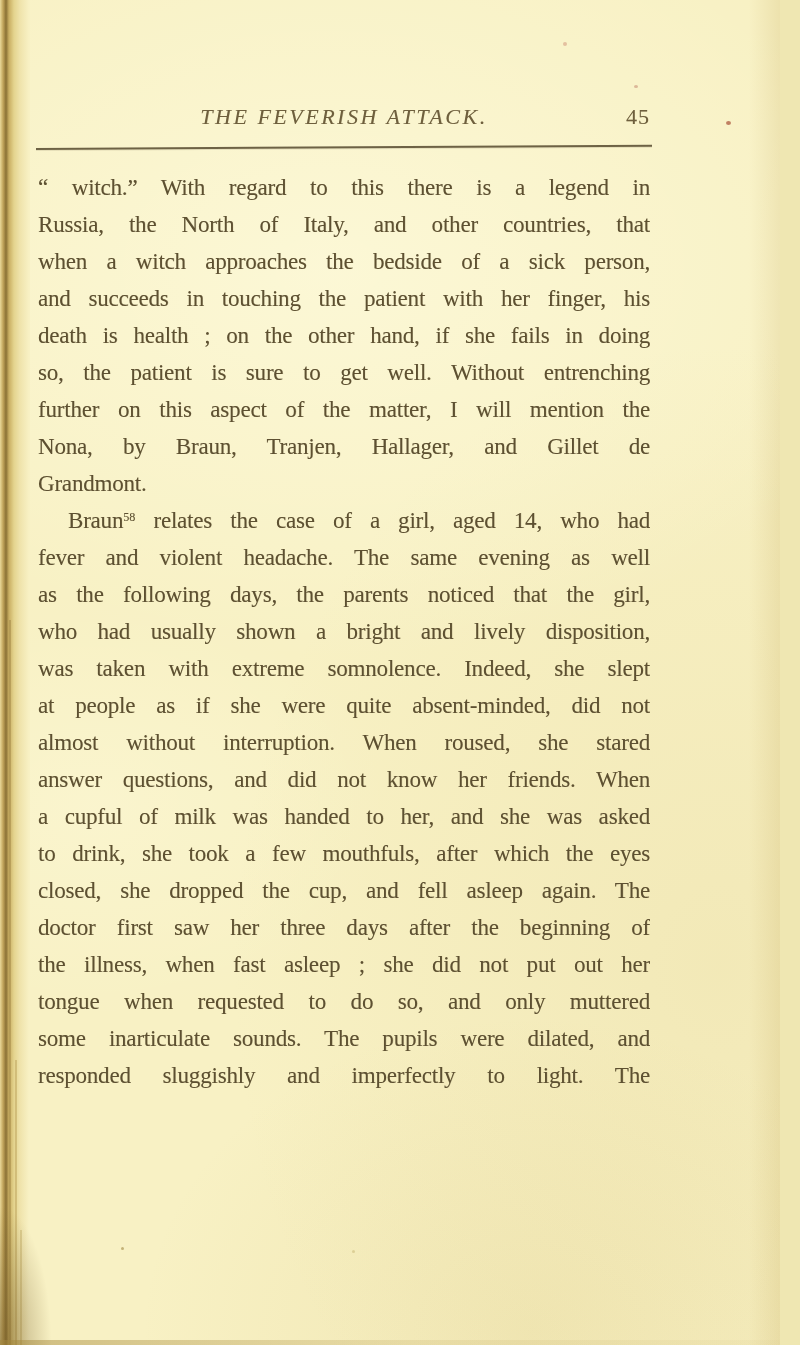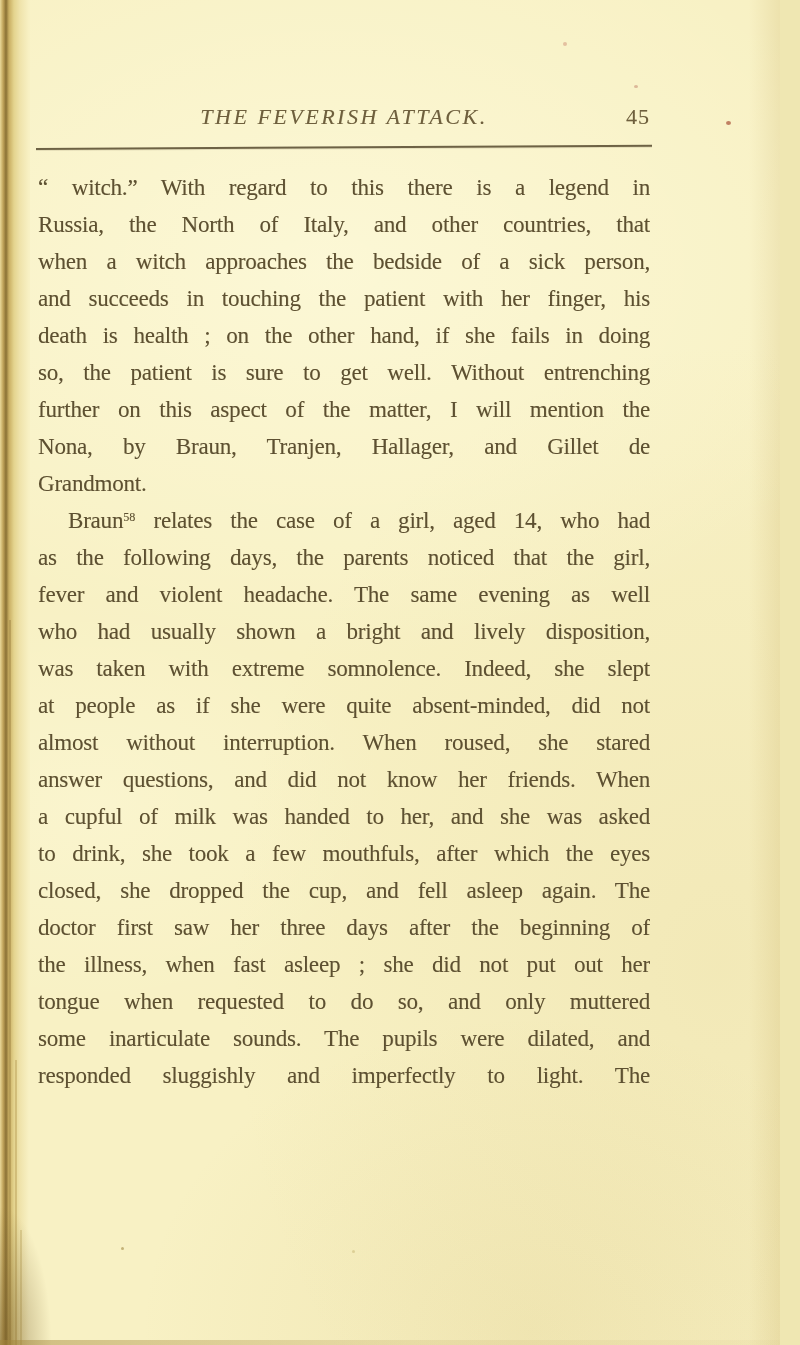--- a/index.html
+++ b/index.html
@@ -110,22 +110,22 @@
       <div class="tline">when a witch approaches the bedside of a sick person,</div>
       <div class="tline">and succeeds in touching the patient with her finger, his</div>
       <div class="tline">death is health ; on the other hand, if she fails in doing</div>
       <div class="tline">so, the patient is sure to get well. Without entrenching</div>
       <div class="tline">further on this aspect of the matter, I will mention the</div>
       <div class="tline">Nona, by Braun, Tranjen, Hallager, and Gillet de</div>
       <div class="tline endline">Grandmont.</div>
     </div>
     <div>
       <div class="tline indent"><span>Braun</span><sup class="fn">58</sup><span> relates the case of a girl, aged 14, who had</span></div>
+      <div class="tline">fever and violent headache. The same evening as well</div>
       <div class="tline">as the following days, the parents noticed that the girl,</div>
-      <div class="tline">fever and violent headache. The same evening as well</div>
       <div class="tline">who had usually shown a bright and lively disposition,</div>
       <div class="tline">was taken with extreme somnolence. Indeed, she slept</div>
       <div class="tline">at people as if she were quite absent-minded, did not</div>
       <div class="tline">almost without interruption. When roused, she stared</div>
       <div class="tline">answer questions, and did not know her friends. When</div>
       <div class="tline">a cupful of milk was handed to her, and she was asked</div>
       <div class="tline">to drink, she took a few mouthfuls, after which the eyes</div>
       <div class="tline">closed, she dropped the cup, and fell asleep again. The</div>
       <div class="tline">doctor first saw her three days after the beginning of</div>
       <div class="tline">the illness, when fast asleep ; she did not put out her</div>

